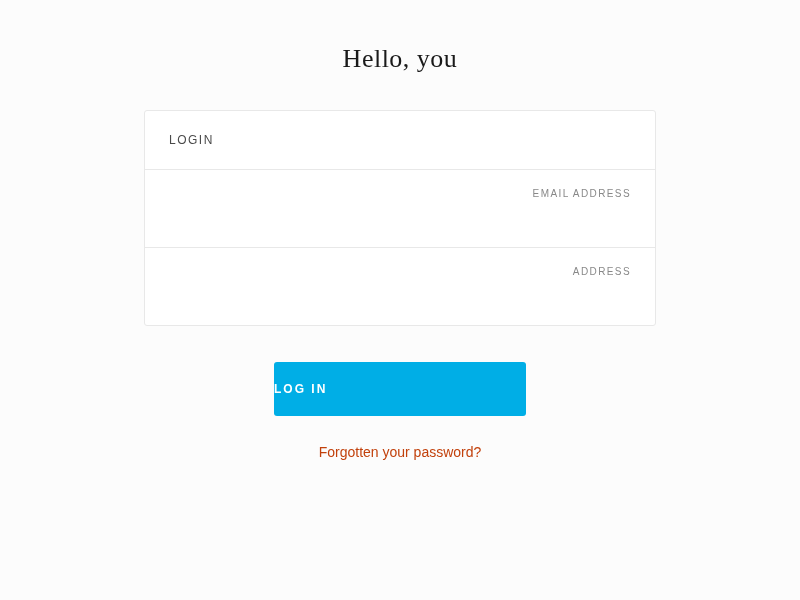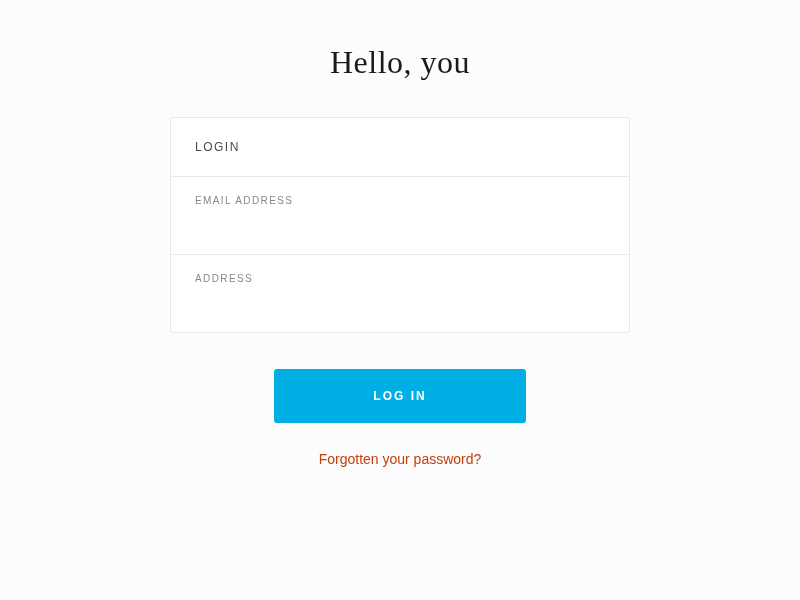--- a/index.html
+++ b/index.html
@@ -11,28 +11,28 @@
       width: 800px;
       height: 600px;
       background: #fcfcfc;
       font-family: -apple-system, BlinkMacSystemFont, "Helvetica Neue", Helvetica, Arial, sans-serif;
       display: flex;
       flex-direction: column;
       align-items: center;
     }
     .page-title {
       font-family: Georgia, "Times New Roman", serif;
-      font-size: 32px;
+      font-size: 26px;
       font-weight: 500;
       color: #1a1a1a;
       margin-top: 44px;
       letter-spacing: 0.5px;
     }
     .login-card {
-      width: 460px;
+      width: 512px;
       margin-top: 36px;
       background: #fff;
       border: 1px solid #e8e8e8;
       border-radius: 3px;
     }
     .card-header {
       padding: 22px 24px;
       font-size: 12px;
       letter-spacing: 1.5px;
       font-weight: 500;
@@ -46,20 +46,21 @@
     .form-row:last-child {
       border-bottom: none;
     }
     .field-label {
       display: block;
       font-size: 10px;
       letter-spacing: 1.4px;
       font-weight: 500;
       color: #888;
       margin-bottom: 6px;
+      text-align: right;
     }
     .field-input {
       width: 100%;
       border: none;
       outline: none;
       font-size: 14px;
       color: #222;
       background: transparent;
       height: 22px;
     }
@@ -69,21 +70,21 @@
       margin-top: 36px;
       padding: 20px 0;
       background: #00aee6;
       color: #fff;
       border: none;
       border-radius: 3px;
       font-size: 12px;
       font-weight: 600;
       letter-spacing: 2px;
       cursor: pointer;
-      text-align: center;
+      text-align: left;
     }
     .forgot-link {
       display: block;
       margin-top: 28px;
       color: #c2410c;
       font-size: 14px;
       text-decoration: none;
       cursor: pointer;
     }
   </style>

